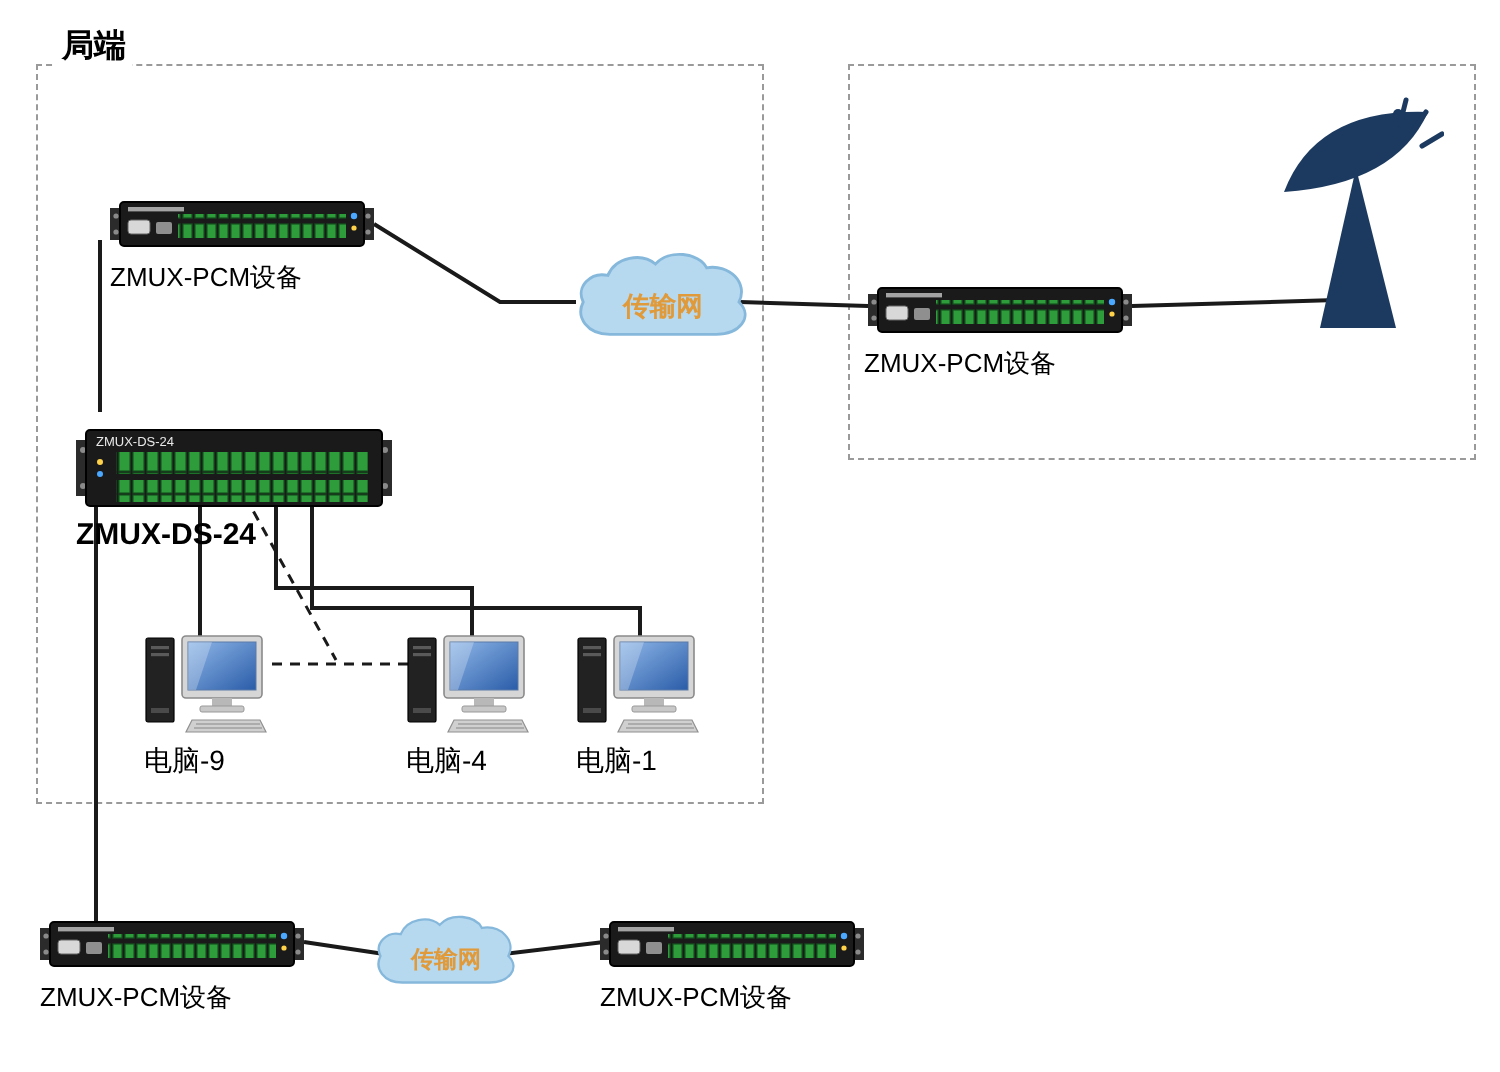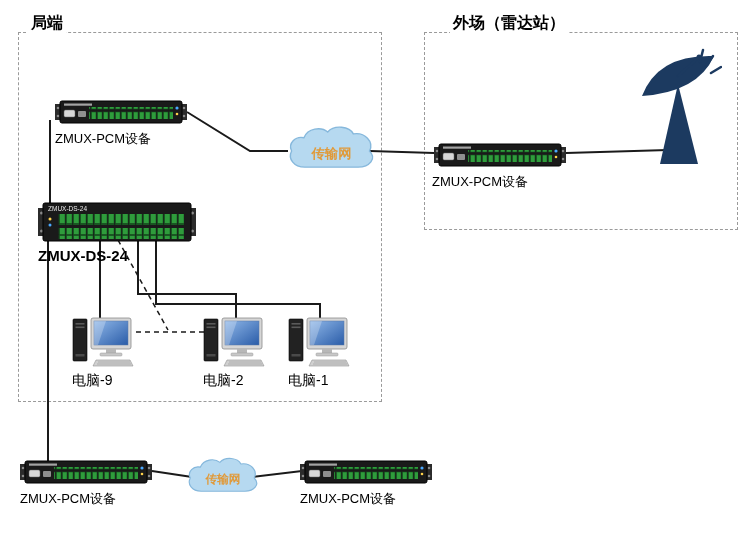--- a/index.html
+++ b/index.html
@@ -16,21 +16,20 @@
   .radar-wrap{position:absolute;z-index:2;}
 </style>
 </head>
 <body>
 
 <div id="canvas">
 
   <div class="region" style="left:18px;top:32px;width:362px;height:368px"></div>
   <div class="region" style="left:424px;top:32px;width:312px;height:196px"></div>
   <div class="region-title" style="left:28px;top:13px">局端</div>
-  <div class="region-title" style="left:450px;top:13px">外场（雷达站）</div>
 
   <svg id="links" width="750" height="536" viewBox="0 0 750 536">
     <g stroke="#1a1a1a" stroke-width="2" fill="none">
       <polyline points="187,112 250,151 288,151"></polyline>
       <line x1="370" y1="151" x2="434" y2="153"></line>
       <line x1="566" y1="153" x2="668" y2="150"></line>
       <line x1="50" y1="120" x2="50" y2="206"></line>
       <line x1="48" y1="238" x2="48" y2="462"></line>
       <line x1="100" y1="238" x2="100" y2="322"></line>
       <polyline points="138,238 138,294 236,294 236,322"></polyline>
@@ -61,21 +60,21 @@
       <rect x="9" y="4.5" width="28" height="2.2" fill="#bdbdbd" opacity="0.85"></rect>
       <rect x="9" y="11" width="11" height="7" rx="1.5" fill="#d8d8d8" stroke="#666" stroke-width="0.5"></rect>
       <rect x="23" y="12" width="8" height="6" rx="1" fill="#8f8f8f"></rect>
       <rect x="34" y="8" width="84" height="12" fill="url(#pA)"></rect>
       <circle cx="122" cy="9" r="1.6" fill="#4aa8ff"></circle>
         <circle cx="122" cy="15" r="1.3" fill="#ffd24a"></circle>
     </svg>
     <div class="device-label">ZMUX-PCM设备</div>
   </div>
 
-  <div class="node" style="left:38px;top:202px">
+  <div class="node" style="left:38px;top:214px">
     <svg width="158" height="40" viewBox="0 0 158 40">
       <defs>
           <pattern id="pDS" width="7" height="11" patternUnits="userSpaceOnUse">
             <rect x="0.5" y="0.5" width="5.5" height="10" fill="#2f9c3c" stroke="#11541c" stroke-width="0.6"></rect>
           </pattern>
         </defs>
       <rect x="0" y="6" width="7" height="28" fill="#2b2b2b"></rect>
         <circle cx="3.5" cy="11" r="1.5" fill="#8a8a8a"></circle>
         <circle cx="3.5" cy="29" r="1.5" fill="#8a8a8a"></circle>
       <rect x="151" y="6" width="7" height="28" fill="#2b2b2b"></rect>
@@ -231,21 +230,21 @@
         <rect x="3.5" y="38" width="9" height="2.5" fill="#4a4a4a"></rect>
       <rect x="19" y="2" width="40" height="31" rx="2" fill="#d6d6d6" stroke="#8a8a8a" stroke-width="0.8"></rect>
       <rect x="22" y="5" width="34" height="24" fill="url(#scr2)" stroke="#5a7aa8" stroke-width="0.5"></rect>
       <polygon points="22,5 34,5 26,29 22,29" fill="#ffffff" opacity="0.25"></polygon>
       <rect x="34" y="33" width="10" height="4" fill="#b8b8b8"></rect>
       <rect x="28" y="37" width="22" height="3" rx="1" fill="#c8c8c8" stroke="#999" stroke-width="0.5"></rect>
       <polygon points="24,44 58,44 61,50 21,50" fill="#d0d0d0" stroke="#909090" stroke-width="0.6"></polygon>
       <line x1="26" y1="46" x2="58" y2="46" stroke="#a0a0a0" stroke-width="0.7"></line>
         <line x1="25" y1="48" x2="59" y2="48" stroke="#a0a0a0" stroke-width="0.7"></line>
     </svg>
-    <div class="pc-label">电脑-2</div>
+    <div class="pc-label">电脑-4</div>
   </div>
 
   <div class="node" style="left:288px;top:316px">
     <svg width="62" height="52" viewBox="0 0 62 52">
       <defs>
           <linearGradient id="scr3" x1="0" y1="0" x2="1" y2="1">
             <stop offset="0" stop-color="#8fb7e8"></stop>
             <stop offset="1" stop-color="#2a5ca8"></stop>
           </linearGradient>
         </defs>

